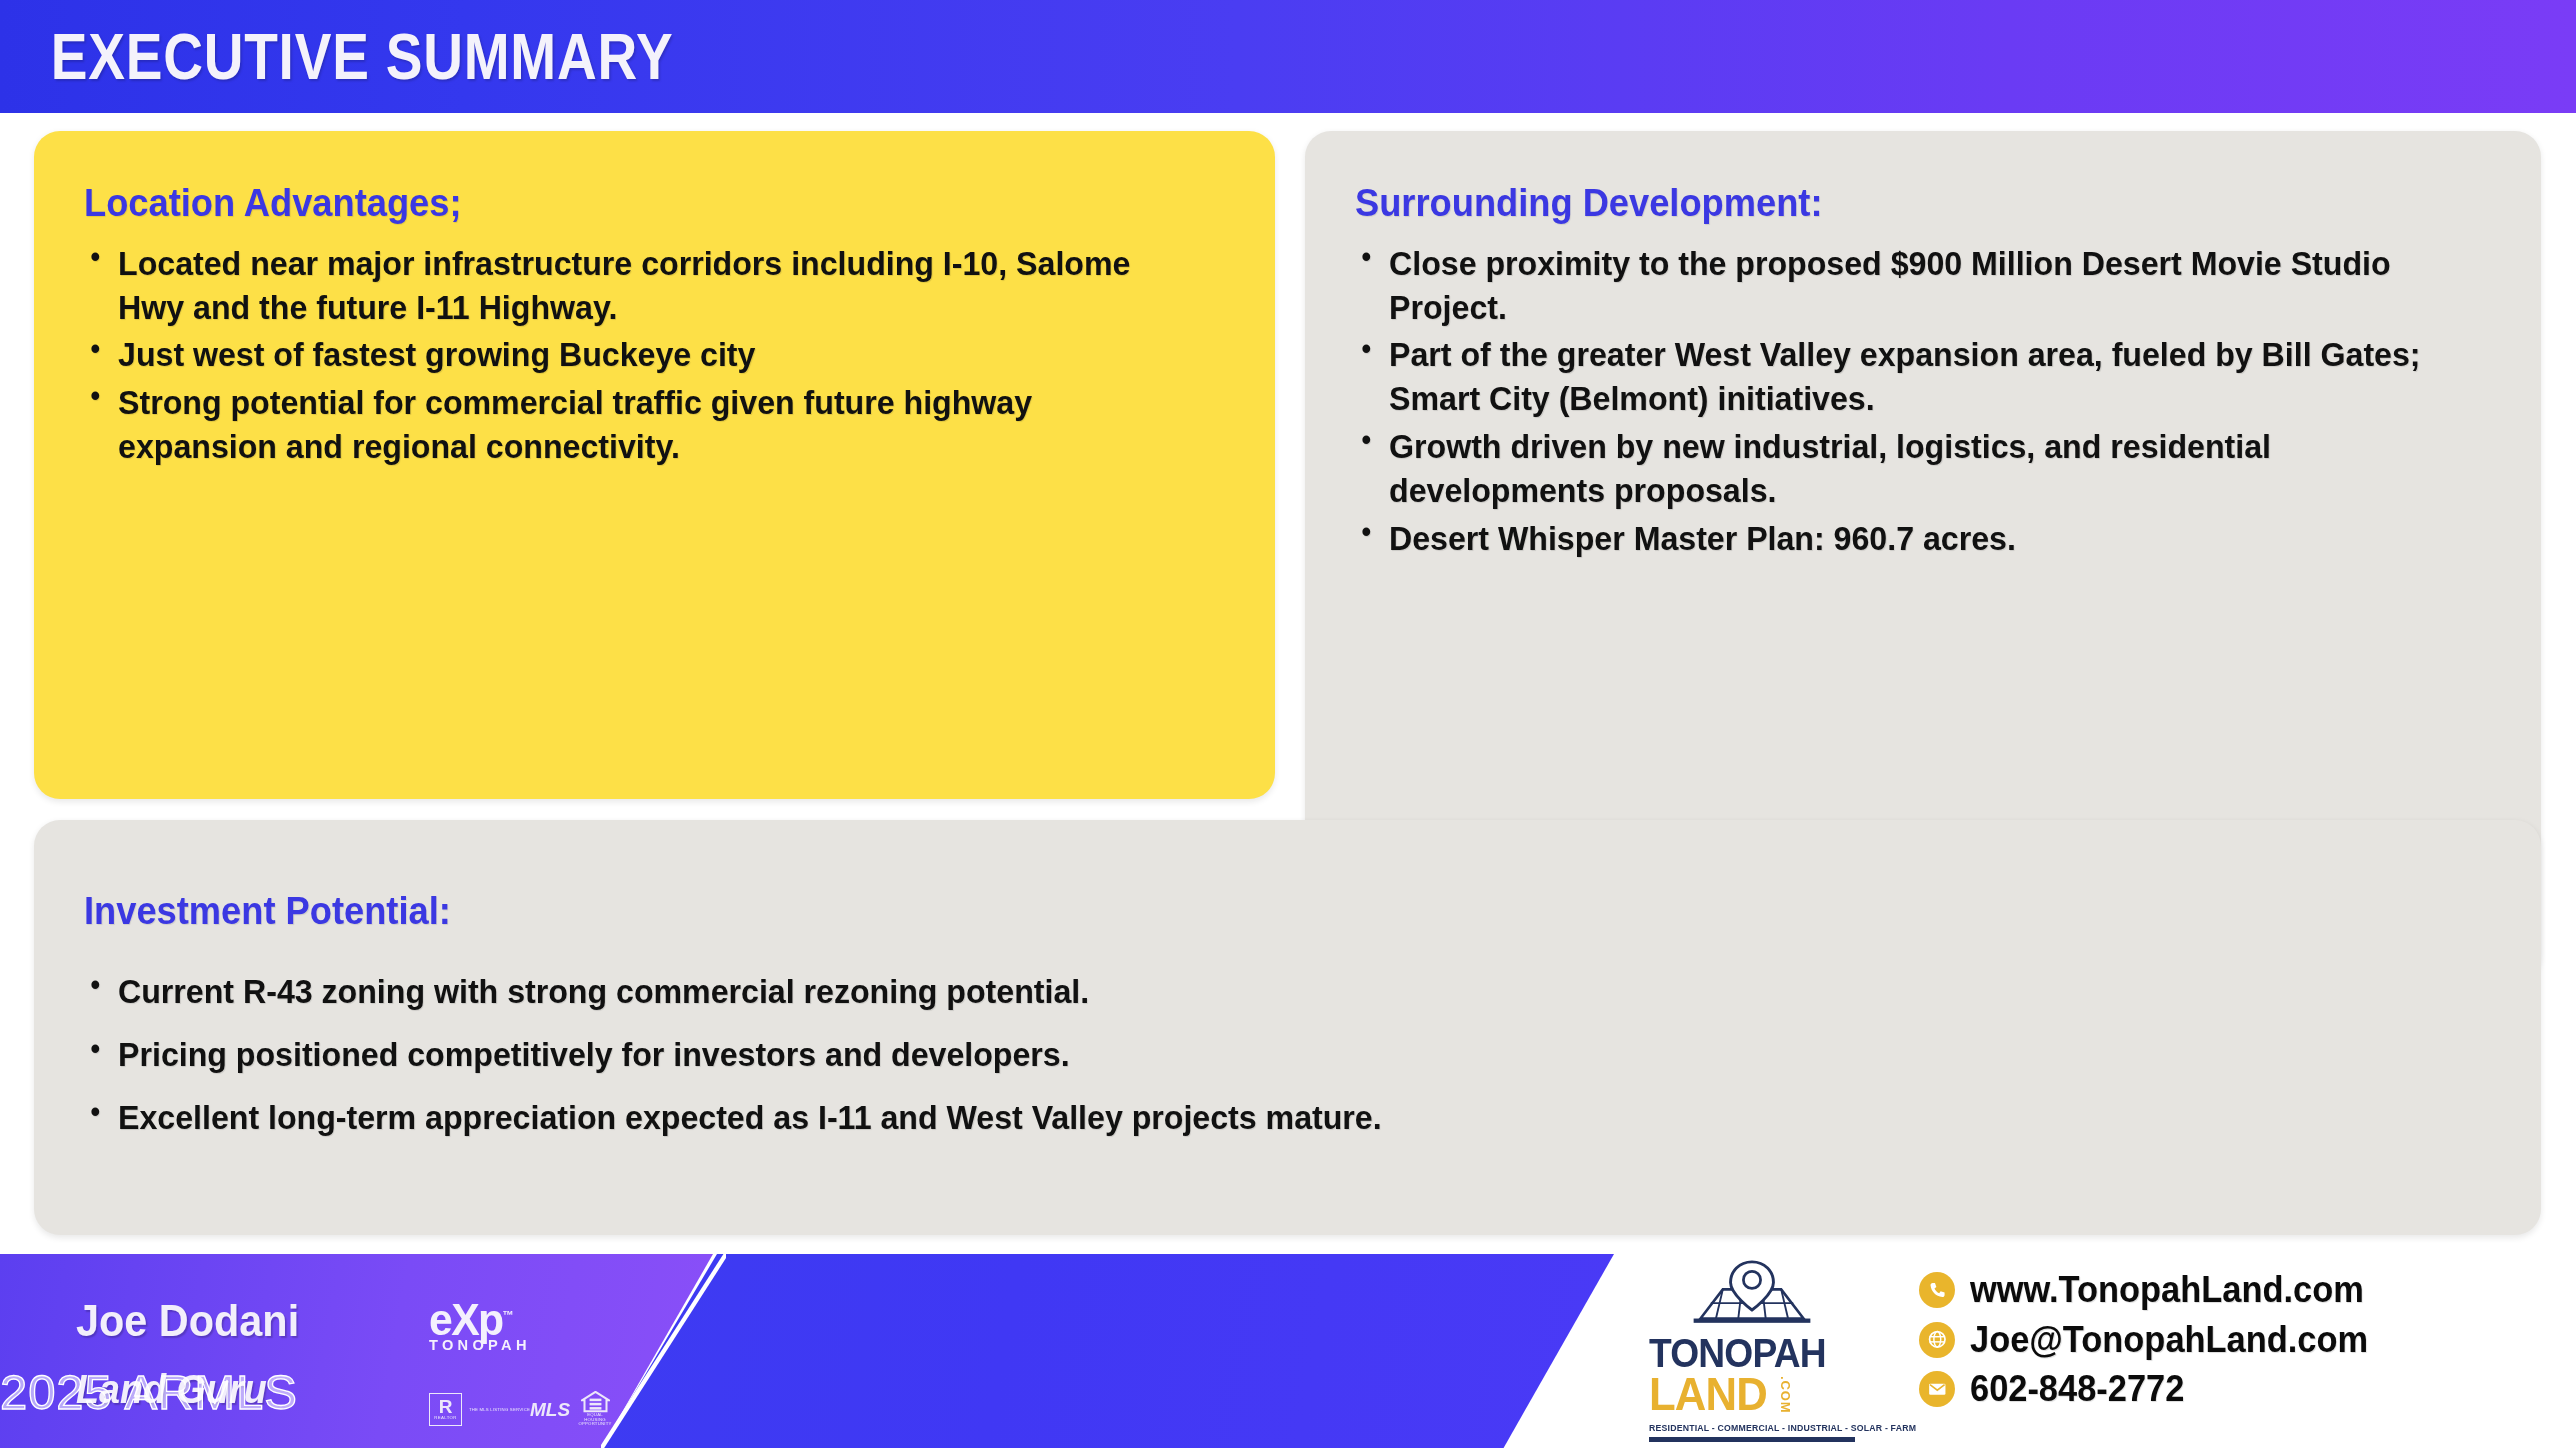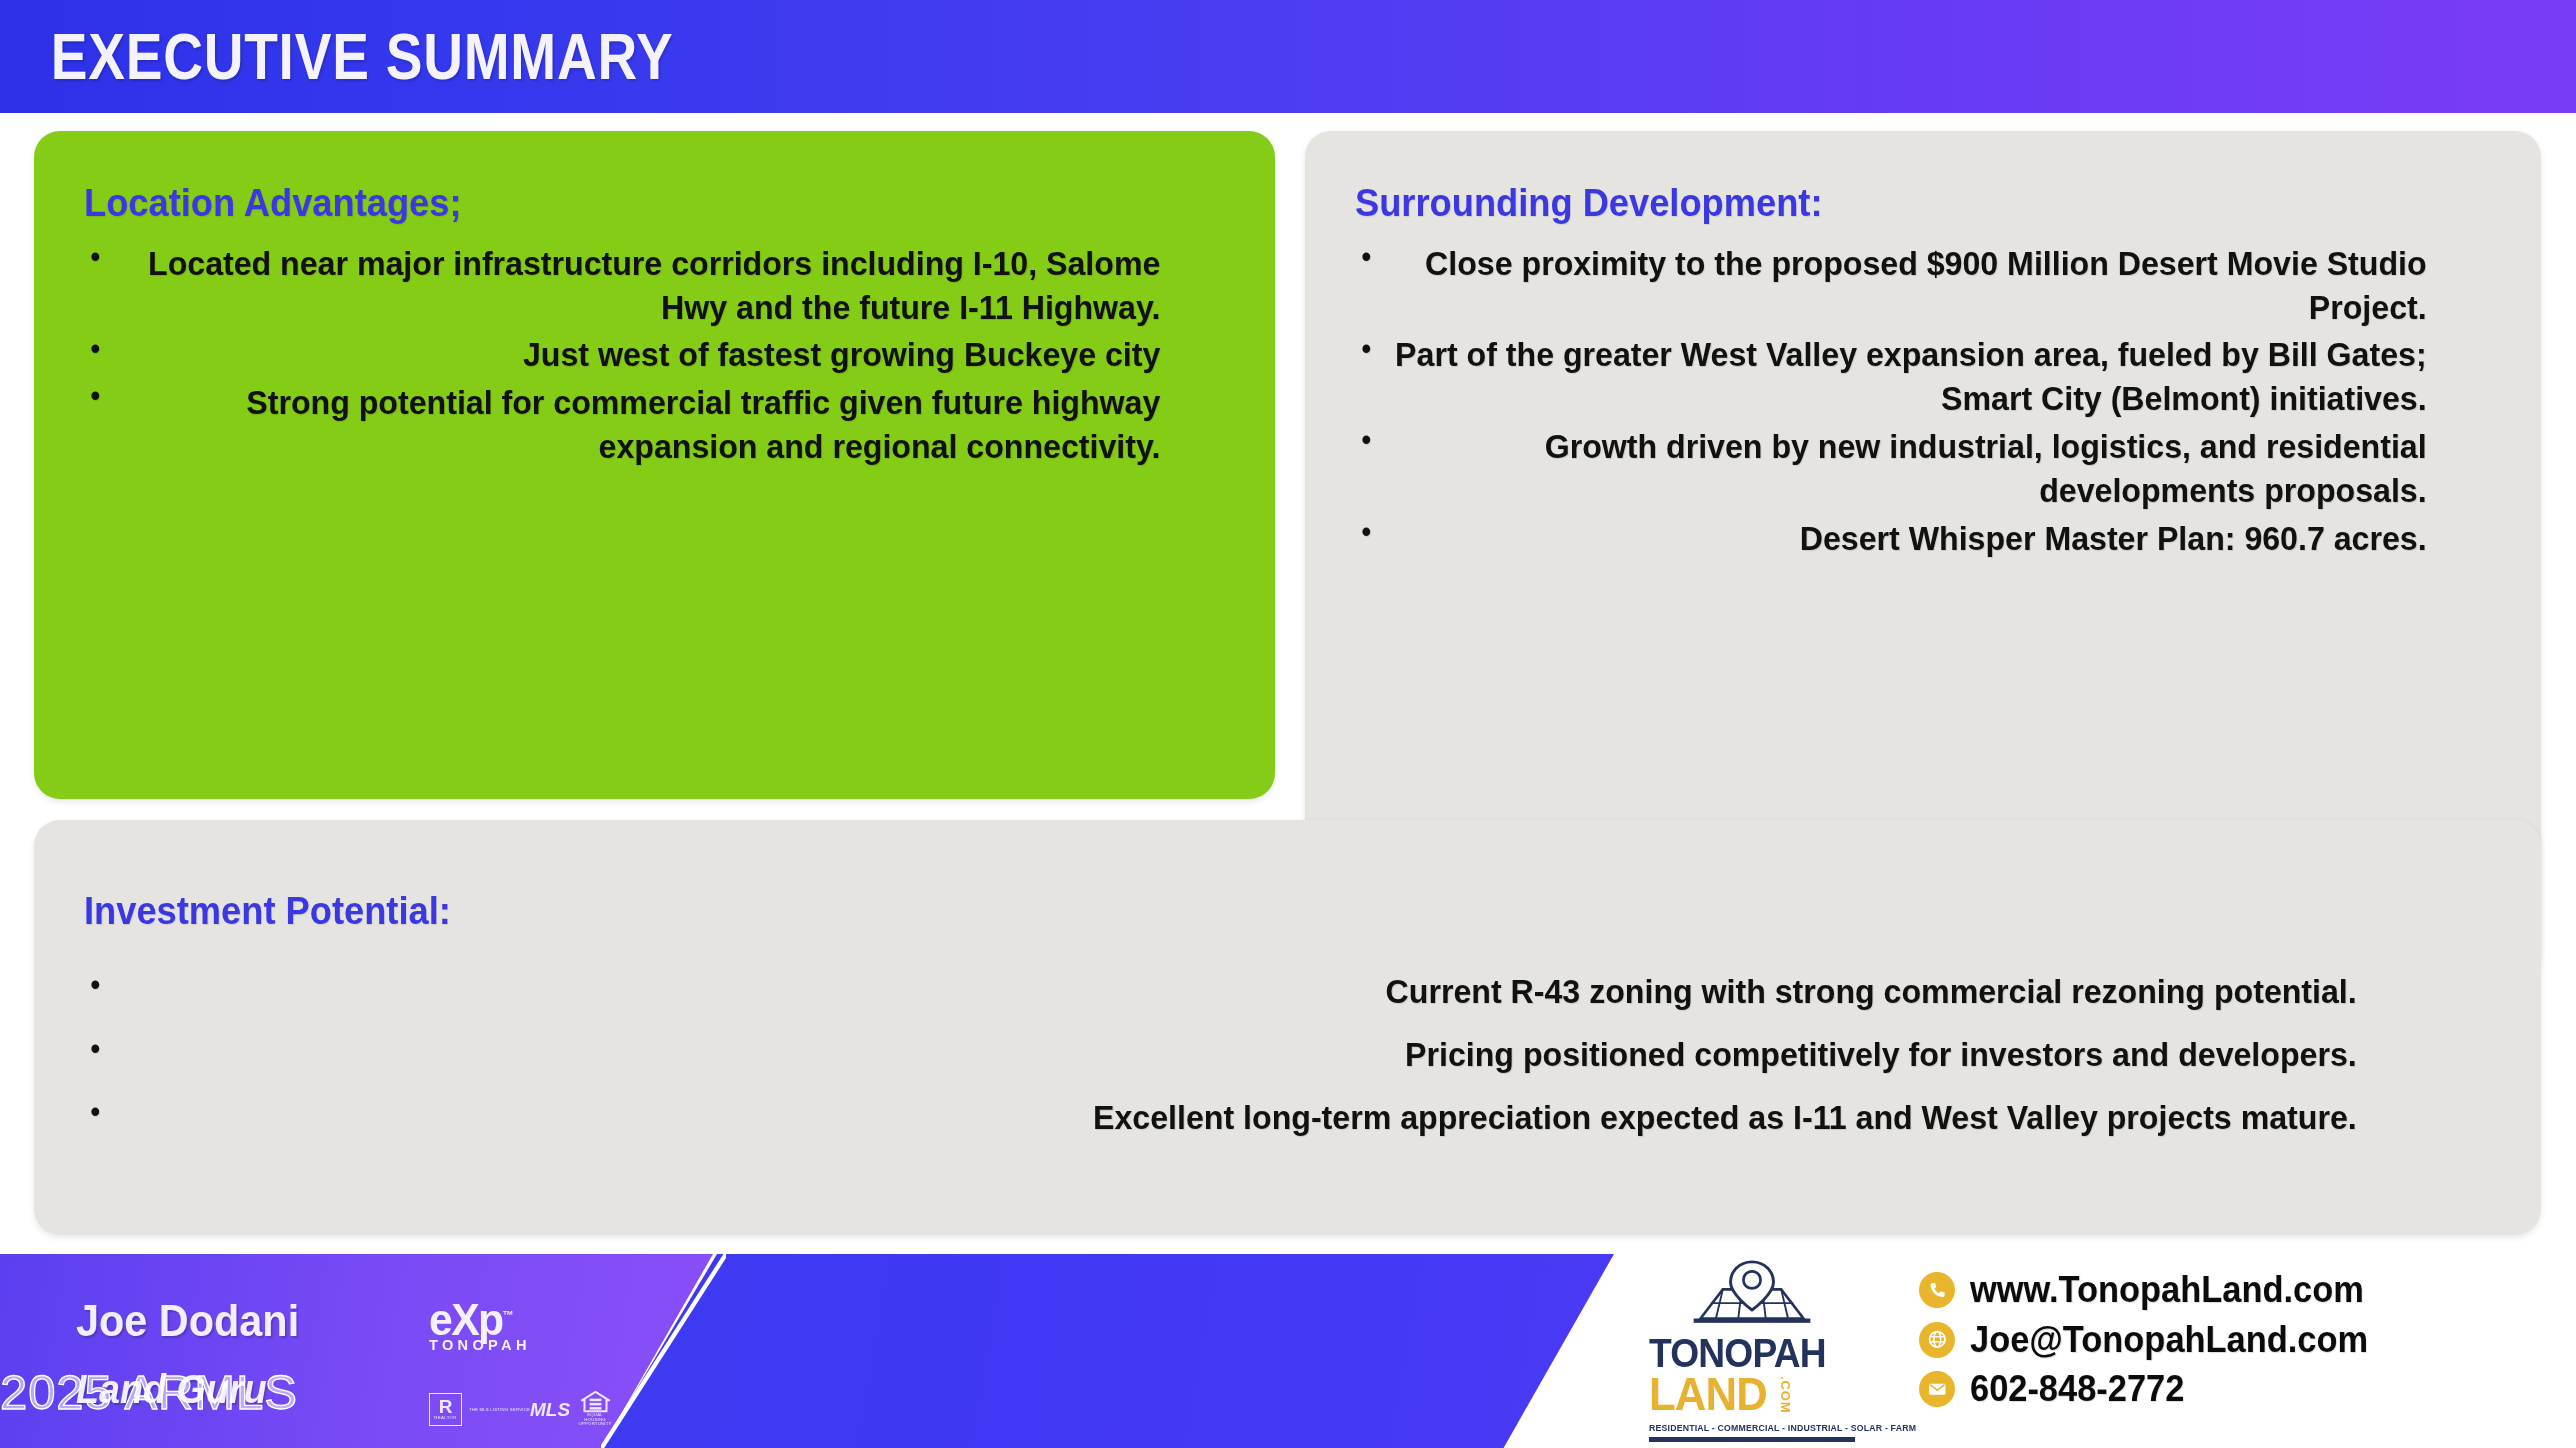--- a/index.html
+++ b/index.html
@@ -22,36 +22,36 @@
     transform:scaleX(0.86); transform-origin:center;
     text-shadow:1.7px 1.7px 2.6px rgba(0,0,0,0.18);
     white-space:nowrap;
   }
 
   
   .card {
     position:absolute; border-radius:26px;
     box-shadow:0 2.6px 6px rgba(0,0,0,0.09);
   }
-  #card-location   { left:34px;   top:131px; width:1241px; height:668px; background:#84cc16; }
+  #card-location   { left:34px;   top:131px; width:1241px; height:668px; background:#fde047; }
   #card-surround   { left:1305px; top:131px; width:1236px; height:848px; background:#e6e4e0; }
   #card-investment { left:34px;   top:820px; width:2507px; height:415px; background:#e6e4e0; }
 
   .card-inner { padding:50px 52px 0 50px; }
   #card-investment .card-inner { padding-top:69px; }
 
   .card-heading {
     color:#3b38e2; font-size:39px; font-weight:bold;
     transform:scaleX(0.93); transform-origin:left center;
     margin-bottom:15.5px; white-space:nowrap;
     text-shadow:0.9px 0.9px 0.9px rgba(0,0,0,0.10);
   }
   #card-investment .card-heading { margin-bottom:36px; }
 
-  ul.bullets { list-style:none;text-align:right; }
+  ul.bullets { list-style:none; }
   ul.bullets li {
     position:relative; padding-left:36px;
     font-size:34px; font-weight:bold; color:#111111;
     line-height:1.30; margin-bottom:3.4px;
     transform:scaleX(0.945); transform-origin:left center;
     text-shadow:0.9px 0.9px 0.9px rgba(0,0,0,0.12);
   }
   #card-investment ul.bullets li { margin-bottom:19px; }
   ul.bullets li::before {
     content:"\2022"; position:absolute; left:6.9px; top:-1.7px;

